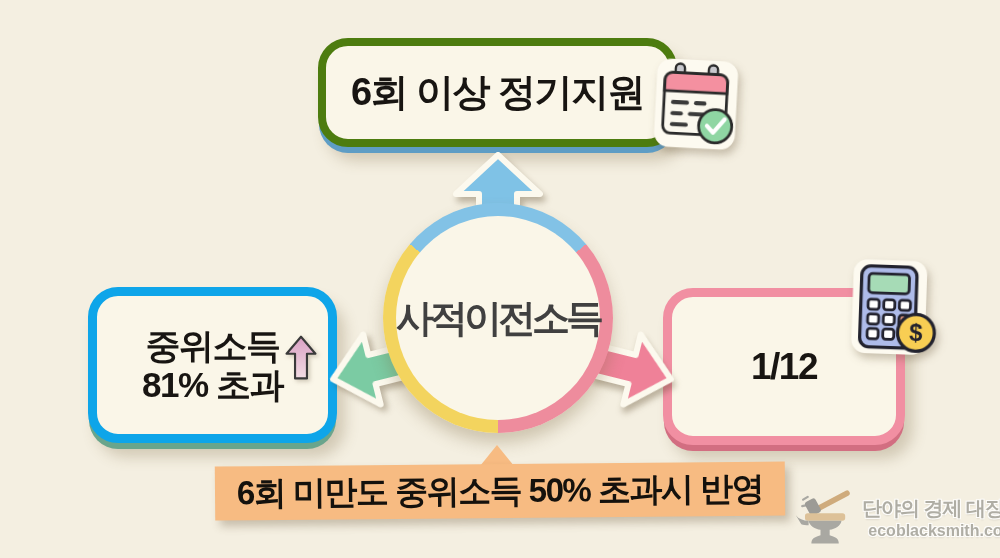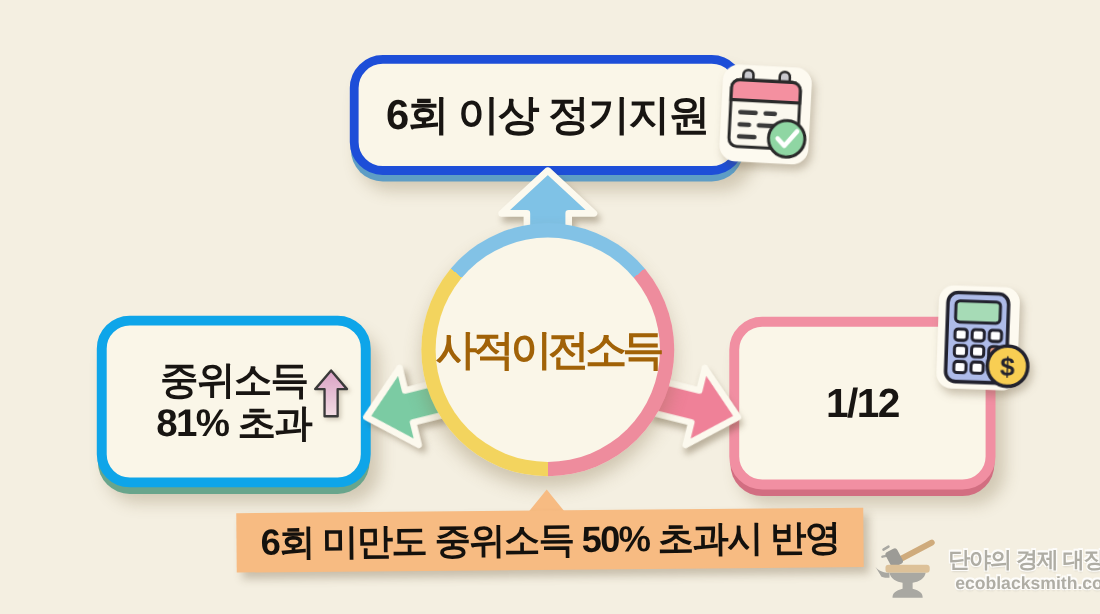--- a/index.html
+++ b/index.html
@@ -3,39 +3,39 @@
 <meta charset="utf-8">
 <style>
   * { margin:0; padding:0; box-sizing:border-box; }
   html,body { width:1000px; height:558px; overflow:hidden; }
   body { font-family:"Liberation Sans","DejaVu Sans",sans-serif; background:#F4EFE1; }
   .stage { position:relative; width:1000px; height:558px; background:#F4EFE1; }
 
   
   .node-box { position:absolute; background:#FAF6E8; display:flex; align-items:center; justify-content:center;
               flex-direction:column; border-radius:30px; }
-  .box-top { left:318px; top:50px; width:359px; height:109px; border:8px solid #1d4ed8;
+  .box-top { left:318px; top:38px; width:359px; height:109px; border:8px solid #4d7c0f;
              box-shadow:0 7px 0 -1px #5E9DC5, 8px 14px 14px rgba(110,90,50,.25); }
   .box-left { left:88px; top:287px; width:249px; height:156px; border:9px solid #0ea5e9;
               box-shadow:0 7px 0 -1px #69A58C, 8px 14px 14px rgba(110,90,50,.25); }
   .box-right { left:663px; top:288px; width:242px; height:157px; border:9px solid #F18FA2;
                box-shadow:0 7px 0 -1px #D26E81, 8px 14px 14px rgba(110,90,50,.25); }
   .box-label { font-weight:800; color:#181512; letter-spacing:-1.5px; white-space:nowrap; }
   .box-top .box-label { font-size:38px; }
   .box-left .box-label { font-size:35px; line-height:1.12; text-align:center; }
   .box-right .box-label { font-size:37px; line-height:1.12; text-align:center; }
 
   
   .ring { position:absolute; left:383px; top:203px; width:230px; height:230px; border-radius:50%;
           background:conic-gradient(from 0deg,
             #82C2E6 0deg 50deg, #EE8C9D 50deg 180deg, #F3D45E 180deg 310deg, #82C2E6 310deg 360deg);
           box-shadow:0 10px 16px rgba(120,100,60,.30); z-index:4; }
   .ring-inner { position:absolute; inset:13px; border-radius:50%; background:#FAF6E8;
                 display:flex; align-items:center; justify-content:center; }
-  .center-label { font-size:38px; font-weight:800; letter-spacing:-4px; color:#a16207; white-space:nowrap; }
+  .center-label { font-size:38px; font-weight:800; letter-spacing:-4px; color:#404040; white-space:nowrap; }
 
   
   .big-arrow { position:absolute; z-index:2; filter:drop-shadow(3px 5px 3px rgba(80,60,30,.35)); }
   .arrow-up    { left:452px; top:152px; }
   .arrow-left  { left:328px; top:330px; transform:rotate(-14deg); }
   .arrow-right { left:592px; top:330px; transform:rotate(14deg); }
 
   
   .mini-arrow { position:absolute; left:284px; top:334px; z-index:6;
                 filter:drop-shadow(2px 2px 2px rgba(80,60,30,.25)); }

